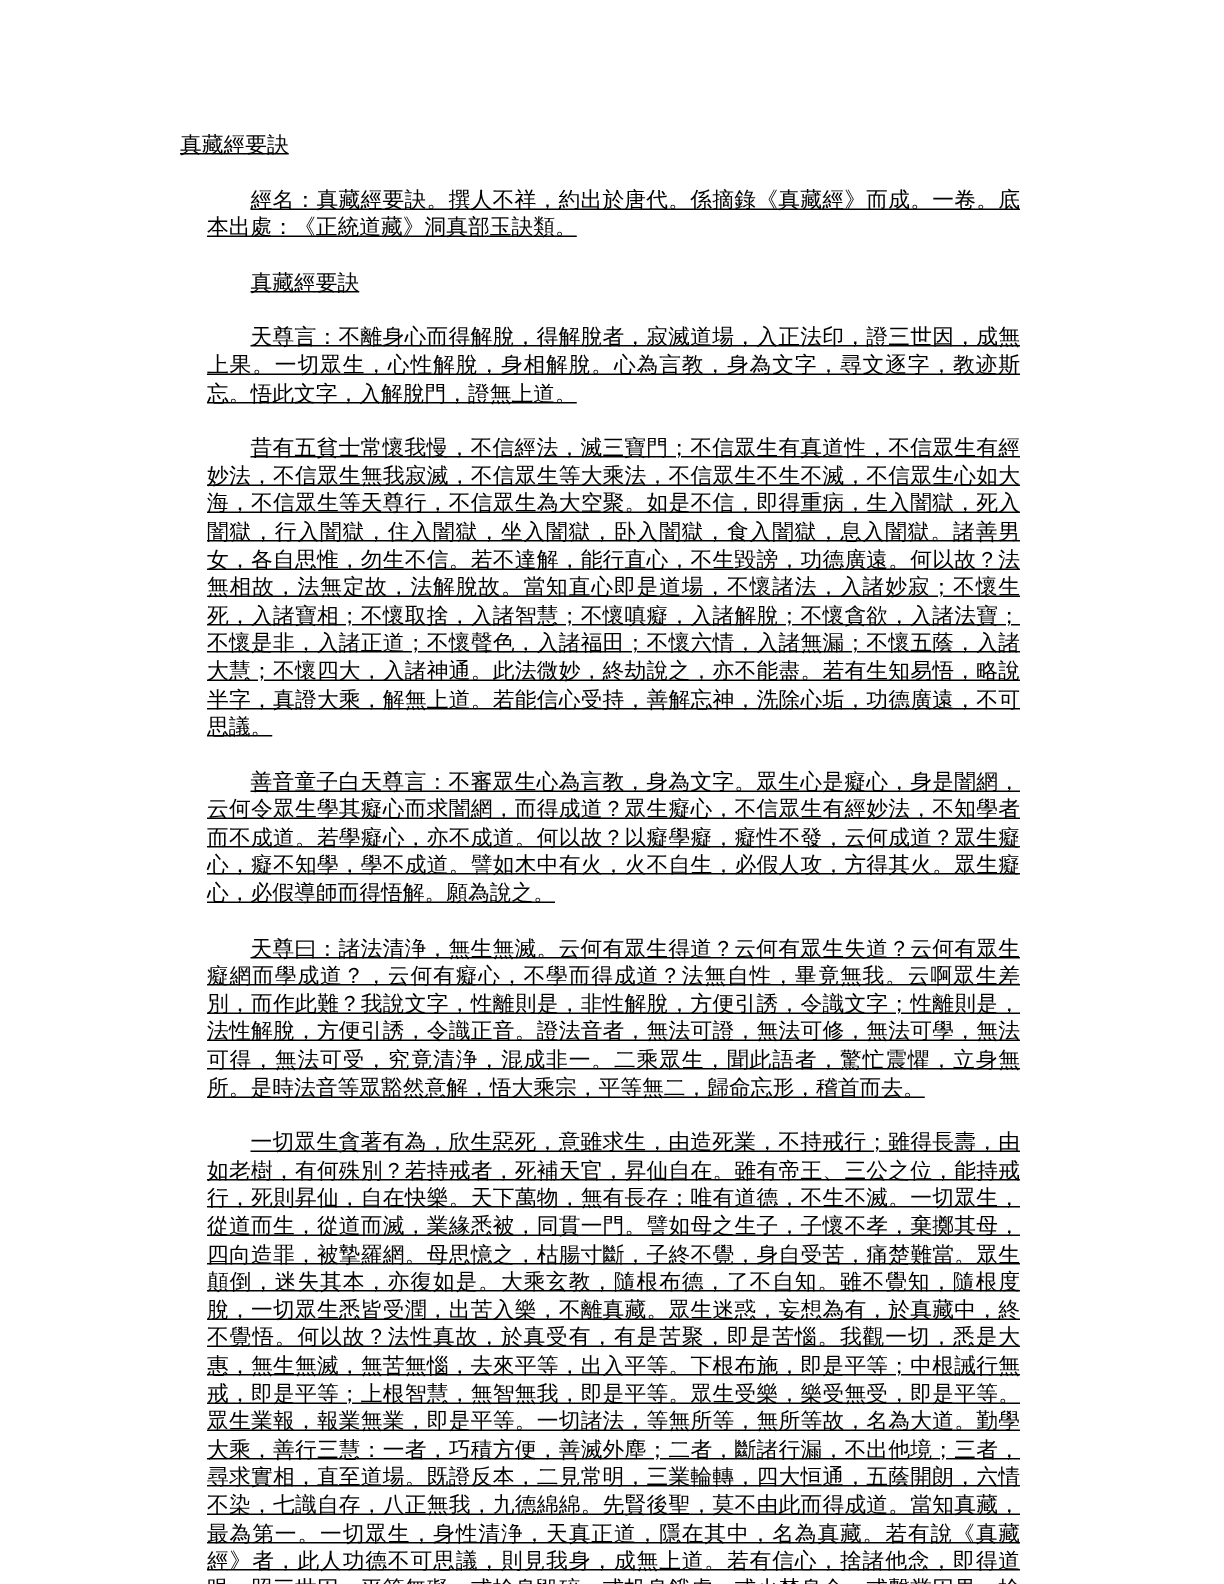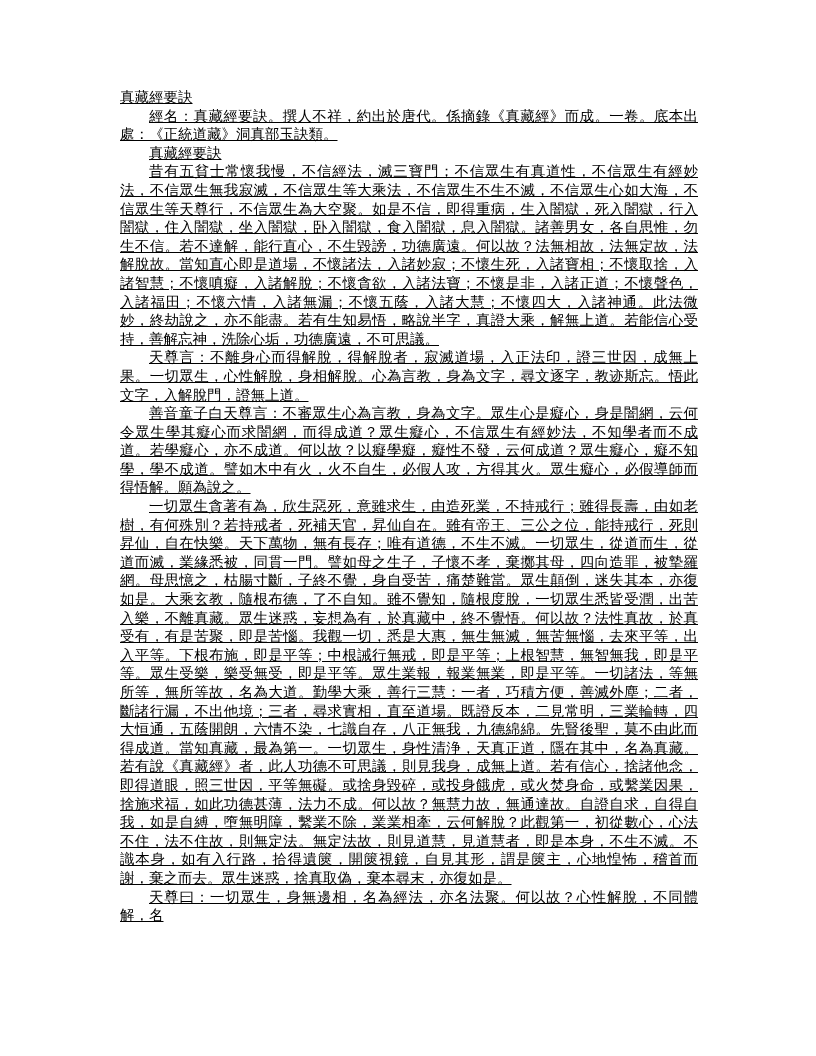--- a/index.html
+++ b/index.html
@@ -26,37 +26,38 @@
     letter-spacing: 0;
     text-decoration: underline;
   }
   .doc-title {
     font-size: inherit;
     font-weight: normal;
     margin: 0;
     text-indent: 0;
   }
   .para {
-    margin: 0;
+    margin: 18px;
     text-indent: 2em;
   }
 </style>
 </head>
 <body>
 
 <div class="page">
   <h1 class="doc-title">真藏經要訣</h1>
 
   <p class="para">經名：真藏經要訣。撰人不祥，約出於唐代。係摘錄《真藏經》而成。一卷。底本出處：《正統道藏》洞真部玉訣類。</p>
 
   <p class="para">真藏經要訣</p>
 
+  <p class="para">天尊言：不離身心而得解脫，得解脫者，寂滅道場，入正法印，證三世因，成無上果。一切眾生，心性解脫，身相解脫。心為言教，身為文字，尋文逐字，教迹斯忘。悟此文字，入解脫門，證無上道。</p>
+
   <p class="para">昔有五貧士常懷我慢，不信經法，滅三寶門；不信眾生有真道性，不信眾生有經妙法，不信眾生無我寂滅，不信眾生等大乘法，不信眾生不生不滅，不信眾生心如大海，不信眾生等天尊行，不信眾生為大空聚。如是不信，即得重病，生入闇獄，死入闇獄，行入闇獄，住入闇獄，坐入闇獄，卧入闇獄，食入闇獄，息入闇獄。諸善男女，各自思惟，勿生不信。若不達解，能行直心，不生毀謗，功德廣遠。何以故？法無相故，法無定故，法解脫故。當知直心即是道場，不懷諸法，入諸妙寂；不懷生死，入諸寶相；不懷取捨，入諸智慧；不懷嗔癡，入諸解脫；不懷貪欲，入諸法寶；不懷是非，入諸正道；不懷聲色，入諸福田；不懷六情，入諸無漏；不懷五蔭，入諸大慧；不懷四大，入諸神通。此法微妙，終劫說之，亦不能盡。若有生知易悟，略說半字，真證大乘，解無上道。若能信心受持，善解忘神，洗除心垢，功德廣遠，不可思議。</p>
-
-  <p class="para">天尊言：不離身心而得解脫，得解脫者，寂滅道場，入正法印，證三世因，成無上果。一切眾生，心性解脫，身相解脫。心為言教，身為文字，尋文逐字，教迹斯忘。悟此文字，入解脫門，證無上道。</p>
 
   <p class="para">善音童子白天尊言：不審眾生心為言教，身為文字。眾生心是癡心，身是闇網，云何令眾生學其癡心而求闇網，而得成道？眾生癡心，不信眾生有經妙法，不知學者而不成道。若學癡心，亦不成道。何以故？以癡學癡，癡性不發，云何成道？眾生癡心，癡不知學，學不成道。譬如木中有火，火不自生，必假人攻，方得其火。眾生癡心，必假導師而得悟解。願為說之。</p>
 
+  <p class="para">天尊曰：諸法清浄，無生無滅。云何有眾生得道？云何有眾生失道？云何有眾生癡網而學成道？，云何有癡心，不學而得成道？法無自性，畢竟無我。云啊眾生差別，而作此難？我說文字，性離則是，非性解脫，方便引誘，令識文字；性離則是，法性解脫，方便引誘，令識正音。證法音者，無法可證，無法可修，無法可學，無法可得，無法可受，究竟清浄，混成非一。二乘眾生，聞此語者，驚忙震懼，立身無所。是時法音等眾豁然意解，悟大乘宗，平等無二，歸命忘形，稽首而去。</p>
 
   <p class="para">一切眾生貪著有為，欣生惡死，意雖求生，由造死業，不持戒行；雖得長壽，由如老樹，有何殊別？若持戒者，死補天官，昇仙自在。雖有帝王、三公之位，能持戒行，死則昇仙，自在快樂。天下萬物，無有長存；唯有道德，不生不滅。一切眾生，從道而生，從道而滅，業緣悉被，同貫一門。譬如母之生子，子懷不孝，棄擲其母，四向造罪，被摯羅網。母思憶之，枯腸寸斷，子終不覺，身自受苦，痛楚難當。眾生顛倒，迷失其本，亦復如是。大乘玄教，隨根布德，了不自知。雖不覺知，隨根度脫，一切眾生悉皆受潤，出苦入樂，不離真藏。眾生迷惑，妄想為有，於真藏中，終不覺悟。何以故？法性真故，於真受有，有是苦聚，即是苦惱。我觀一切，悉是大惠，無生無滅，無苦無惱，去來平等，出入平等。下根布施，即是平等；中根誡行無戒，即是平等；上根智慧，無智無我，即是平等。眾生受樂，樂受無受，即是平等。眾生業報，報業無業，即是平等。一切諸法，等無所等，無所等故，名為大道。勤學大乘，善行三慧：一者，巧積方便，善滅外塵；二者，斷諸行漏，不出他境；三者，尋求實相，直至道場。既證反本，二見常明，三業輪轉，四大恒通，五蔭開朗，六情不染，七識自存，八正無我，九德綿綿。先賢後聖，莫不由此而得成道。當知真藏，最為第一。一切眾生，身性清浄，天真正道，隱在其中，名為真藏。若有說《真藏經》者，此人功德不可思議，則見我身，成無上道。若有信心，捨諸他念，即得道眼，照三世因，平等無礙。或捨身毀碎，或投身餓虎，或火焚身命，或繫業因果，捨施求福，如此功德甚薄，法力不成。何以故？無慧力故，無通達故。自證自求，自得自我，如是自縛，墮無明障，繫業不除，業業相牽，云何解脫？此觀第一，初從數心，心法不住，法不住故，則無定法。無定法故，則見道慧，見道慧者，即是本身，不生不滅。不識本身，如有入行路，拾得遺篋，開篋視鏡，自見其形，謂是篋主，心地惶怖，稽首而謝，棄之而去。眾生迷惑，捨真取偽，棄本尋末，亦復如是。</p>
 
   <p class="para">天尊曰：一切眾生，身無邊相，名為經法，亦名法聚。何以故？心性解脫，不同體解，名</p>
 </div>
 
 </body></html>

